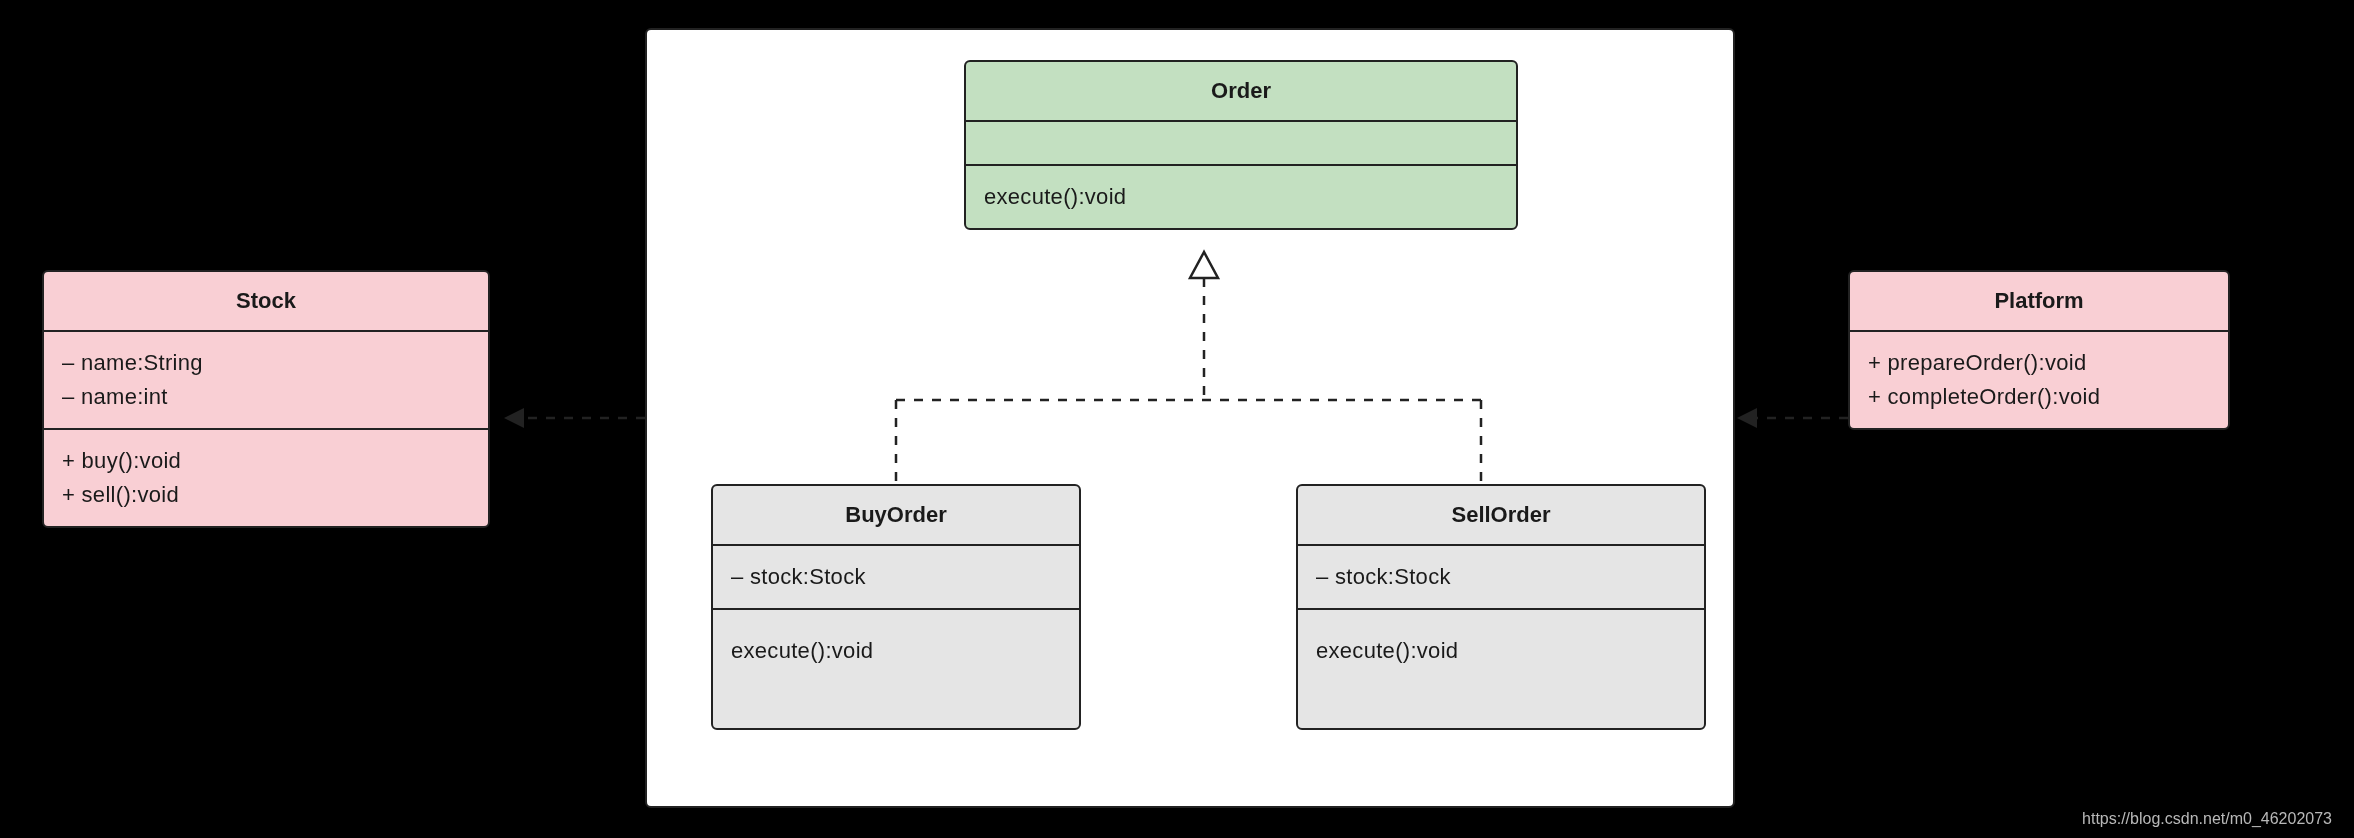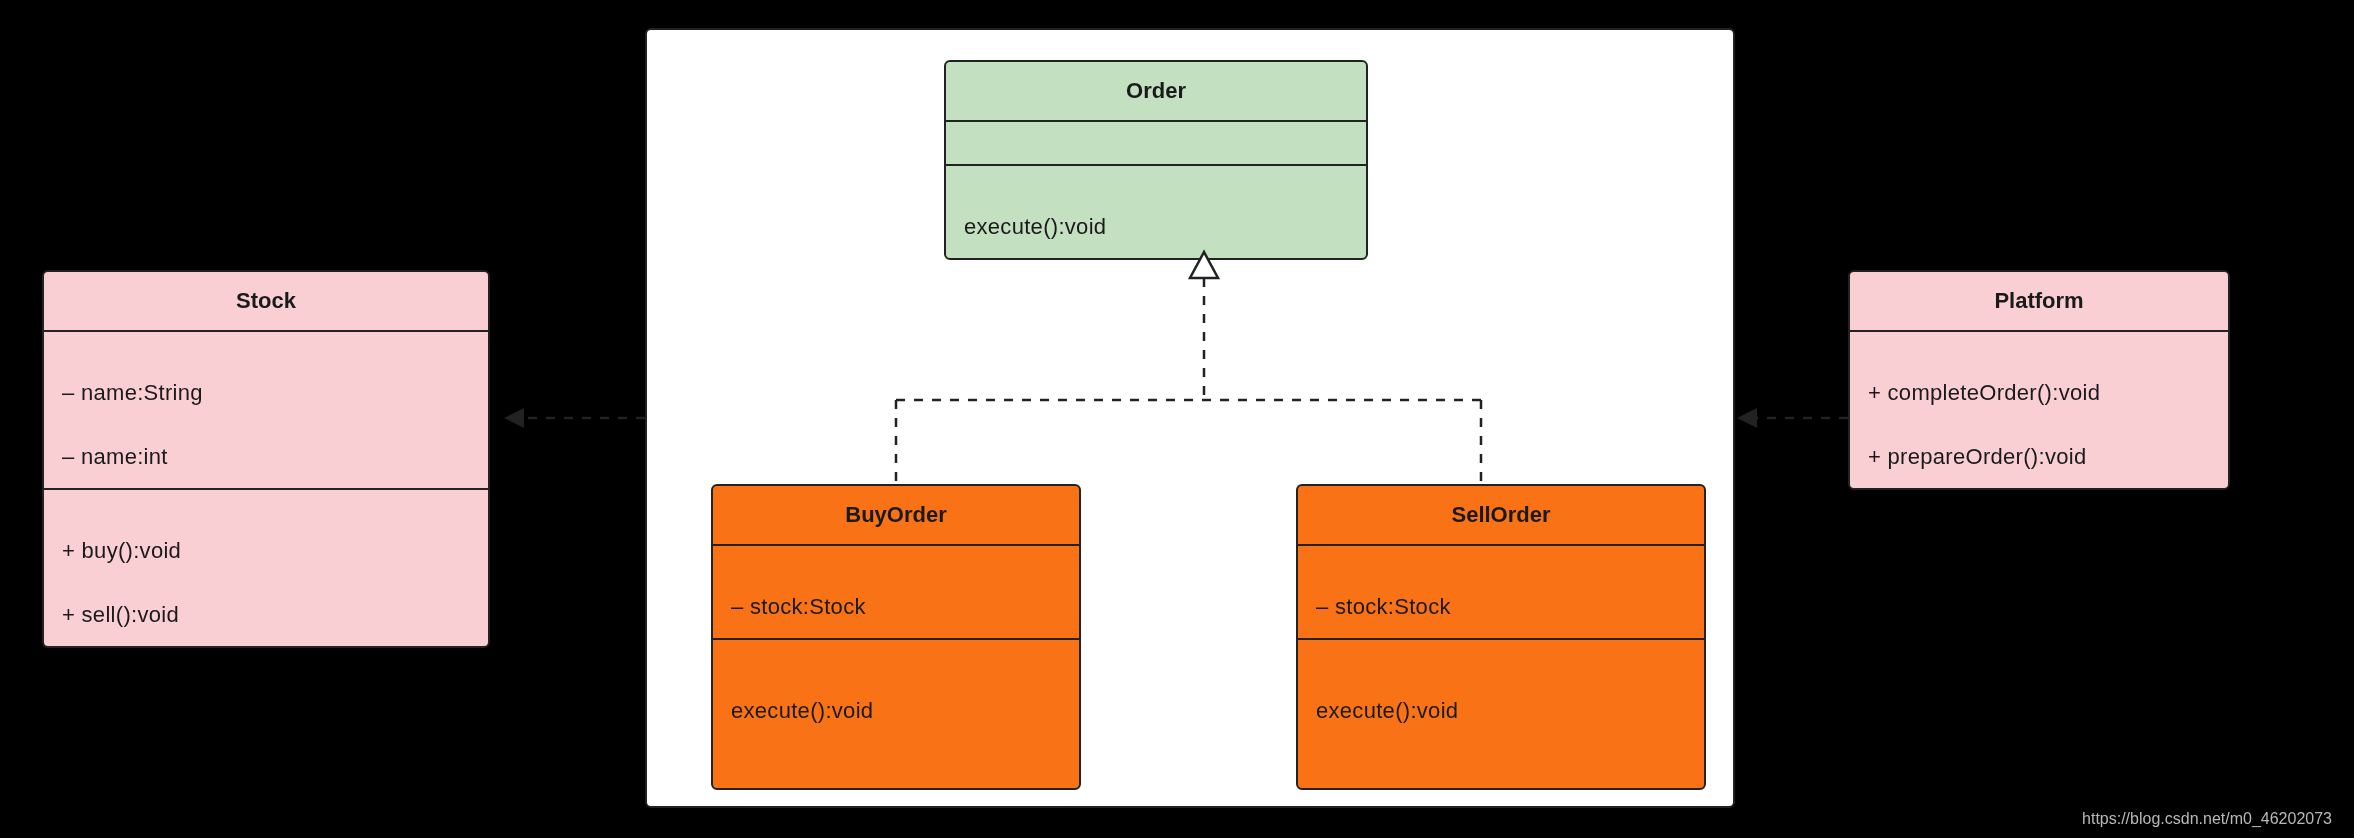--- a/index.html
+++ b/index.html
@@ -24,24 +24,24 @@
     padding: 16px 10px;
     border-bottom: 2.5px solid #222;
   }
   .uml-section {
     padding: 14px 18px;
     border-bottom: 2.5px solid #222;
     min-height: 52px;
   }
   .uml-section:last-child { border-bottom: none; }
   .uml-section.empty { min-height: 44px; }
-  .uml-row { padding: 4px 0; letter-spacing: 0.3px; margin-top: 30px; }
+  .uml-row { padding: 4px 0; letter-spacing: 0.3px; }
   .pink { background: #f9cfd4; }
   .green { background: #c3e0c1; }
-  .blue { background: #f97316; }
+  .blue { background: #e5e5e5; }
   .container-box {
     position: absolute;
     border: 2.5px solid #222;
     background: #fff;
     border-radius: 6px;
   }
   svg.connectors {
     position: absolute;
     left: 0; top: 0;
     width: 2354px; height: 838px;
@@ -66,21 +66,21 @@
   <div class="uml-section">
     <div class="uml-row">– name:String</div>
     <div class="uml-row">– name:int</div>
   </div>
   <div class="uml-section">
     <div class="uml-row">+ buy():void</div>
     <div class="uml-row">+ sell():void</div>
   </div>
 </div>
 
-<div class="uml-class green" style="left:944px; top:60px; width:424px;">
+<div class="uml-class green" style="left:964px; top:60px; width:554px;">
   <div class="uml-title">Order</div>
   <div class="uml-section empty"></div>
   <div class="uml-section">
     <div class="uml-row">execute():void</div>
   </div>
 </div>
 
 <div class="uml-class blue" style="left:711px; top:484px; width:370px;">
   <div class="uml-title">BuyOrder</div>
   <div class="uml-section">
@@ -97,22 +97,22 @@
     <div class="uml-row">– stock:Stock</div>
   </div>
   <div class="uml-section" style="padding-top:24px;padding-bottom:60px;">
     <div class="uml-row">execute():void</div>
   </div>
 </div>
 
 <div class="uml-class pink" style="left:1848px; top:270px; width:382px;">
   <div class="uml-title">Platform</div>
   <div class="uml-section">
+    <div class="uml-row">+ prepareOrder():void</div>
     <div class="uml-row">+ completeOrder():void</div>
-    <div class="uml-row">+ prepareOrder():void</div>
   </div>
 </div>
 
 <svg class="connectors">
 
   <line x1="645" y1="418" x2="520" y2="418" stroke="#222" stroke-width="2.5" stroke-dasharray="9 9"></line>
   <polygon points="504,418 524,408 524,428" fill="#222"></polygon>
 
   <line x1="1848" y1="418" x2="1752" y2="418" stroke="#222" stroke-width="2.5" stroke-dasharray="9 9"></line>
   <polygon points="1737,418 1757,408 1757,428" fill="#222"></polygon>

